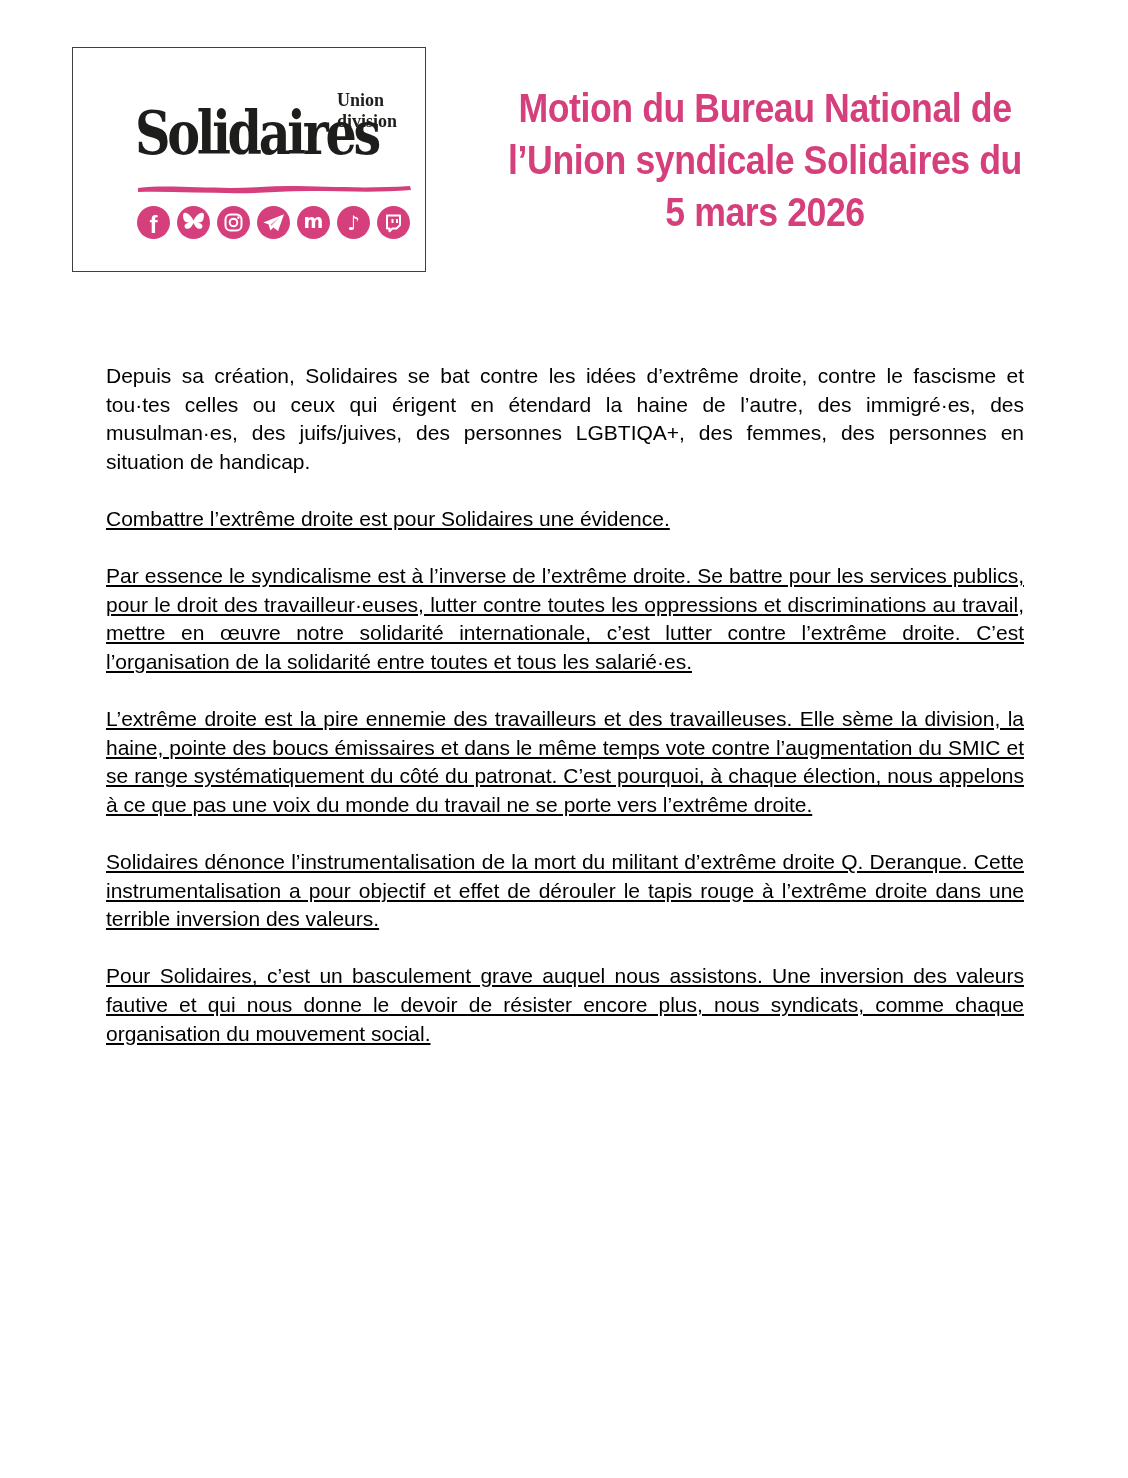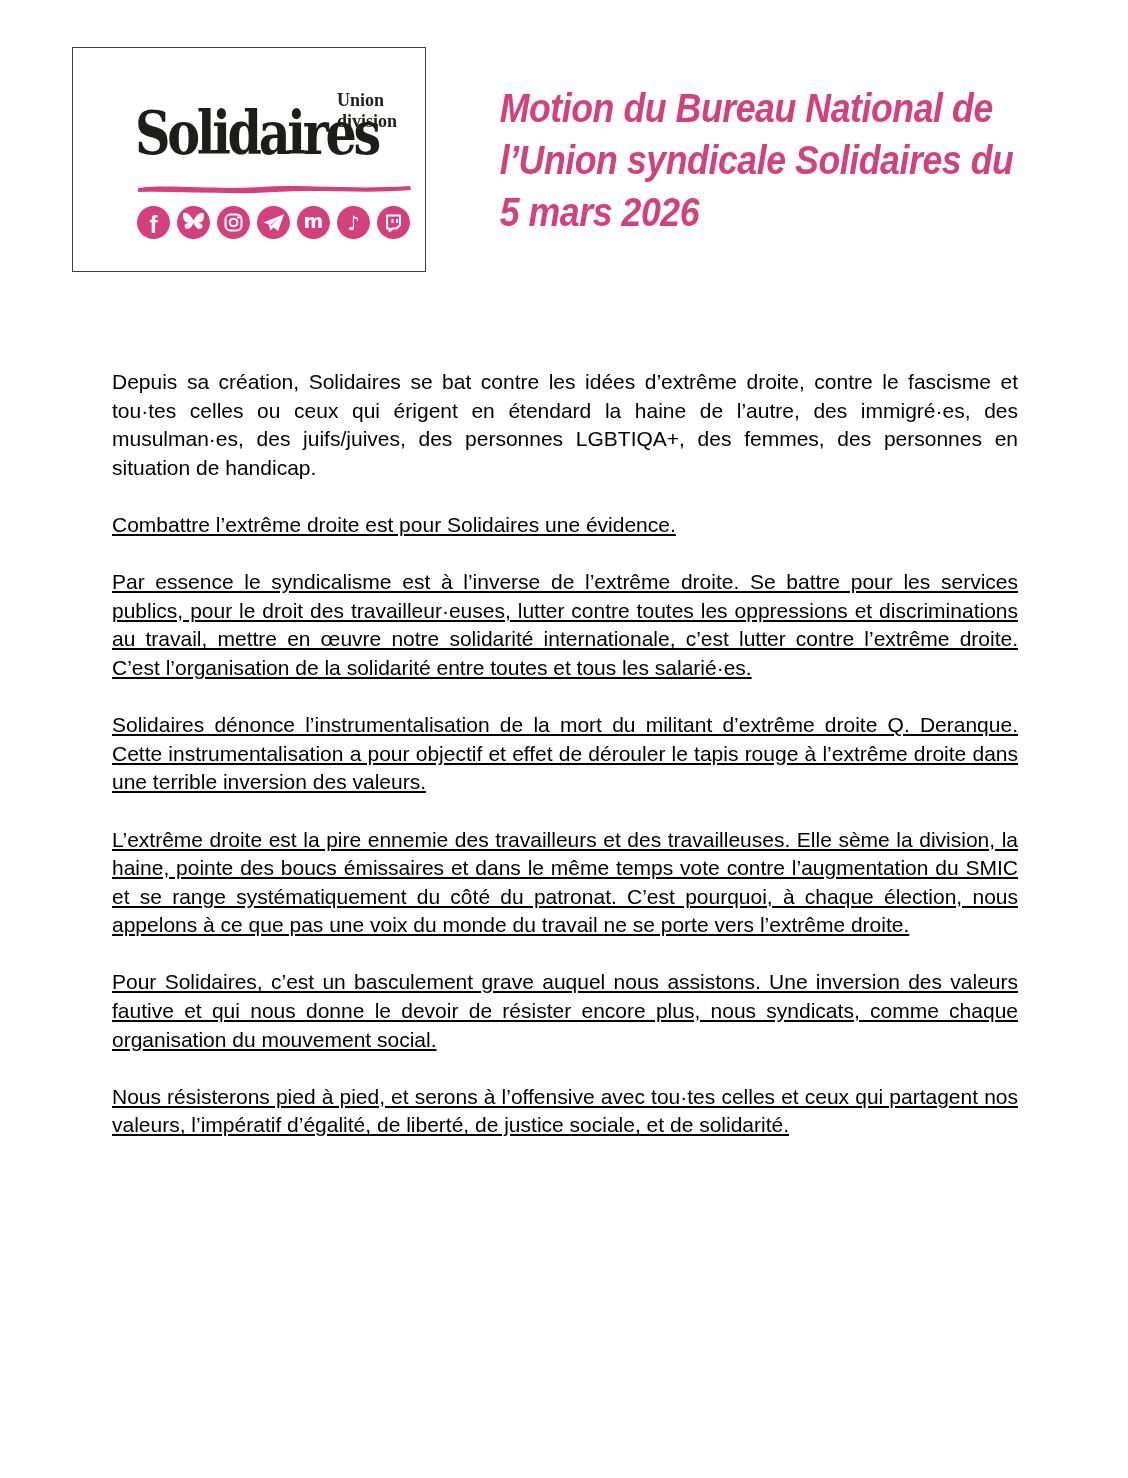--- a/index.html
+++ b/index.html
@@ -64,40 +64,39 @@
   }
   .glyph-note {
     font-family: "DejaVu Sans", sans-serif;
     font-weight: bold; font-size: 20px; line-height: 1;
   }
 
   
   .doc-title {
     position: absolute; left: 460px; top: 82px;
     width: 610px;
-    text-align: left;
+    text-align: center;
     font-weight: bold;
     font-size: 41px; line-height: 52px;
     letter-spacing: -0.5px;
-    font-style: italic;
   }
   .doc-title .title-line {
     transform: scaleX(0.87);
     transform-origin: center;
     white-space: nowrap;
   }
 
   
   .content {
     position: absolute; left: 100px; top: 356px;
     width: 930px;
     font-size: 21px; line-height: 28.6px;
     text-align: justify;
   }
-  .content p { margin: 12px; }
+  .content p { margin: 6px; }
   .content p.gap { margin-top: 28.6px; text-decoration: underline; }
 </style>
 </head>
 <body>
 
 <div class="page">
 
   <div class="logo-box">
     <div class="union-small">
       <div>Union</div>
@@ -158,19 +157,18 @@
   <div class="doc-title" style="color:#d5407c">
     <div class="title-line">Motion du Bureau National de</div>
     <div class="title-line">l’Union syndicale Solidaires du</div>
     <div class="title-line">5 mars 2026</div>
   </div>
 
   <div class="content">
     <p>Depuis sa création, Solidaires se bat contre les idées d’extrême droite, contre le fascisme et tou·tes celles ou ceux qui érigent en étendard la haine de l’autre, des immigré·es, des musulman·es, des juifs/juives, des personnes LGBTIQA+, des femmes, des personnes en situation de handicap.</p>
     <p class="gap">Combattre l’extrême droite est pour Solidaires une évidence.</p>
     <p class="gap">Par essence le syndicalisme est à l’inverse de l’extrême droite. Se battre pour les services publics, pour le droit des travailleur·euses, lutter contre toutes les oppressions et discriminations au travail, mettre en œuvre notre solidarité internationale, c’est lutter contre l’extrême droite. C’est l’organisation de la solidarité entre toutes et tous les salarié·es.</p>
+    <p class="gap">L’extrême droite est la pire ennemie des travailleurs et des travailleuses. Elle sème la division, la haine, pointe des boucs émissaires et dans le même temps vote contre l’augmentation du SMIC et se range systématiquement du côté du patronat. C’est pourquoi, à chaque élection, nous appelons à ce que pas une voix du monde du travail ne se porte vers l’extrême droite.</p>
     <p class="gap">Solidaires dénonce l’instrumentalisation de la mort du militant d’extrême droite Q. Deranque. Cette instrumentalisation a pour objectif et effet de dérouler le tapis rouge à l’extrême droite dans une terrible inversion des valeurs.</p>
-    <p class="gap">L’extrême droite est la pire ennemie des travailleurs et des travailleuses. Elle sème la division, la haine, pointe des boucs émissaires et dans le même temps vote contre l’augmentation du SMIC et se range systématiquement du côté du patronat. C’est pourquoi, à chaque élection, nous appelons à ce que pas une voix du monde du travail ne se porte vers l’extrême droite.</p>
     <p class="gap">Pour Solidaires, c’est un basculement grave auquel nous assistons. Une inversion des valeurs fautive et qui nous donne le devoir de résister encore plus, nous syndicats, comme chaque organisation du mouvement social.</p>
-    <p class="gap">Nous résisterons pied à pied, et serons à l’offensive avec tou·tes celles et ceux qui partagent nos valeurs, l’impératif d’égalité, de liberté, de justice sociale, et de solidarité.</p>
   </div>
 
 </div>
 
 </body></html>

